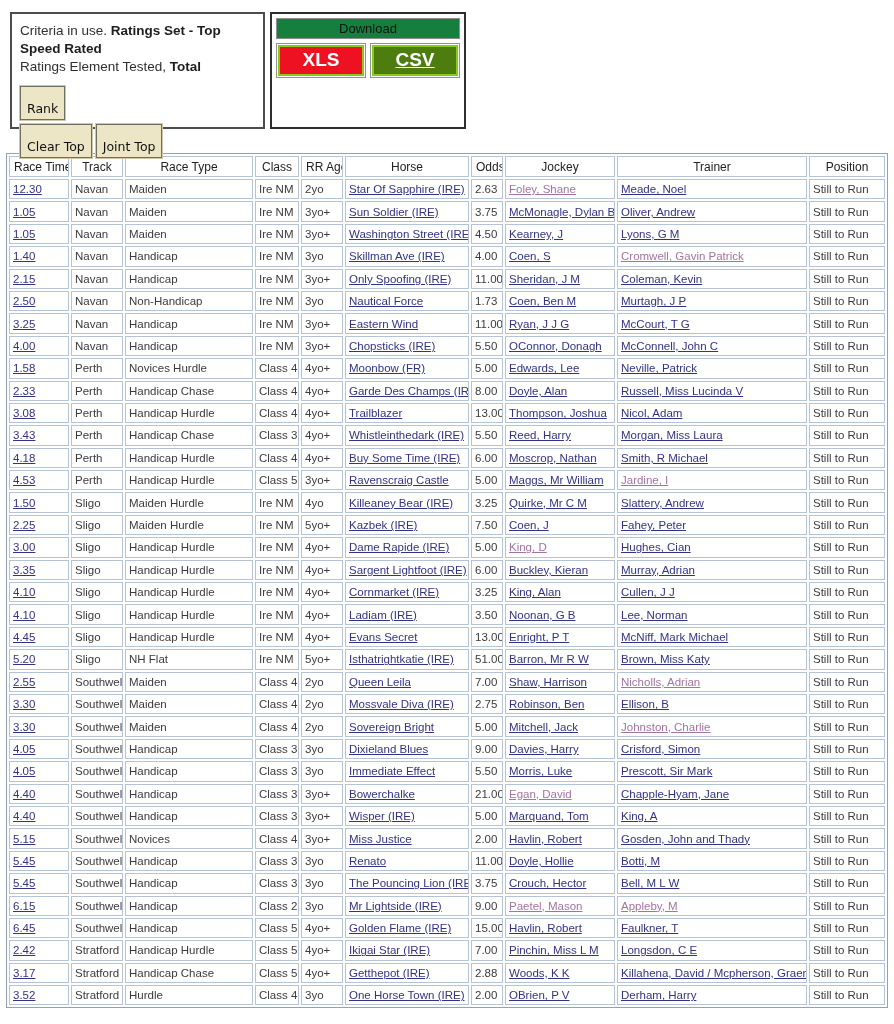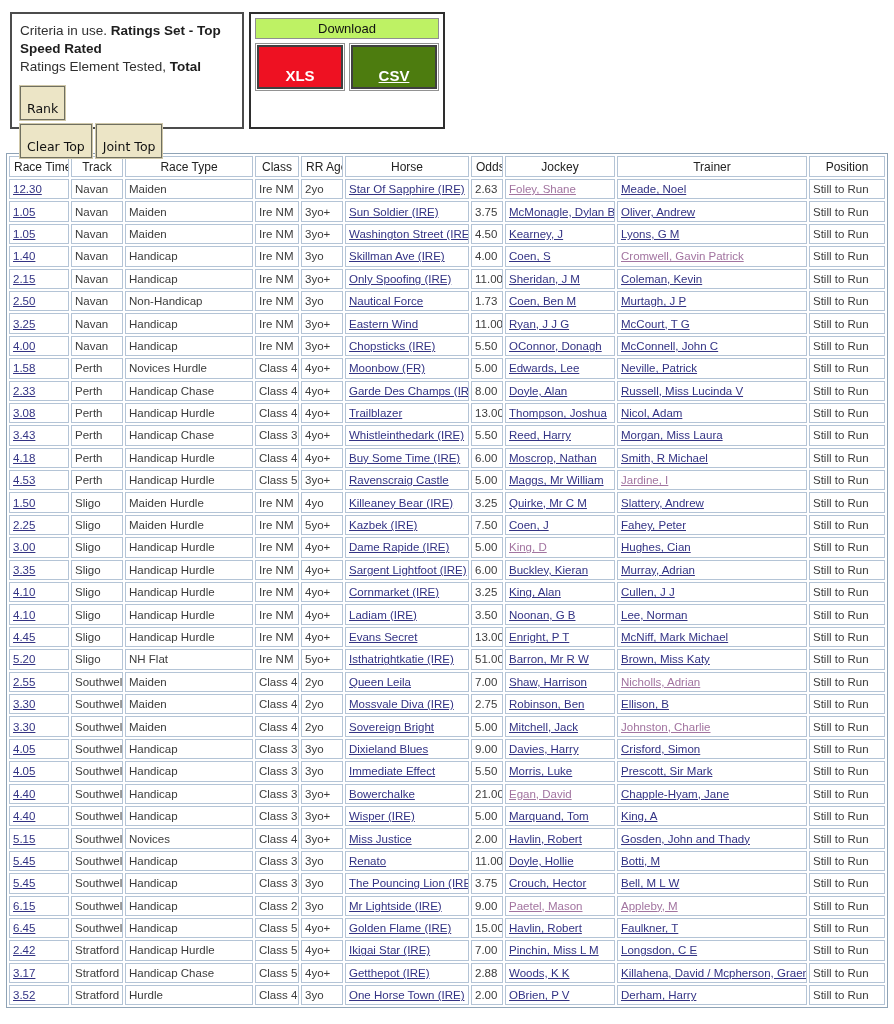--- a/index.html
+++ b/index.html
@@ -20,21 +20,21 @@
   
   .top-area{
     display:flex;
     align-items:stretch;
     margin:12px 0 0 10px;
     gap:5px;
     height:117px;
     box-sizing:border-box;
   }
   .criteria-box{
-    width:234px;
+    width:255px;
     border:2px solid #4c4c4c;
     box-sizing:border-box;
     padding:8px 8px 6px 8px;
     background:#fff;
   }
   .criteria-text{
     font-size:13.5px;
     line-height:1.35;
     color:#2f2f2f;
   }
@@ -54,44 +54,44 @@
   }
   .download-box{
     width:196px;
     border:2px solid #2e2e2e;
     box-sizing:border-box;
     padding:4px;
     background:#fff;
   }
   .download-header{
     border:1px solid #8f8f8f;
-    background:#bef264;
+    background:#15803d;
     text-align:center;
     font-size:13px;
     color:#111;
     padding:2px 0;
   }
   .download-buttons{
     display:flex;
     gap:4px;
     margin-top:4px;
   }
   .dl-cell{
     flex:1;
     border:1px solid #929292;
     padding:1px;
   }
   .dl-btn{
     display:block;
     text-align:center;
     color:#fff;
     font-weight:bold;
-    font-size:15px;
-    padding:20px 0 3px 0;
-    border:2px solid #404040;
+    font-size:19px;
+    padding:2px 0 3px 0;
+    border:2px solid #84cc16;
     text-decoration:none;
     cursor:pointer;
   }
 
   
   table.races{
     margin:24px 0 0 6px;
     border:1px solid var(--outerborder);
     border-spacing:2px;
     border-collapse:separate;

